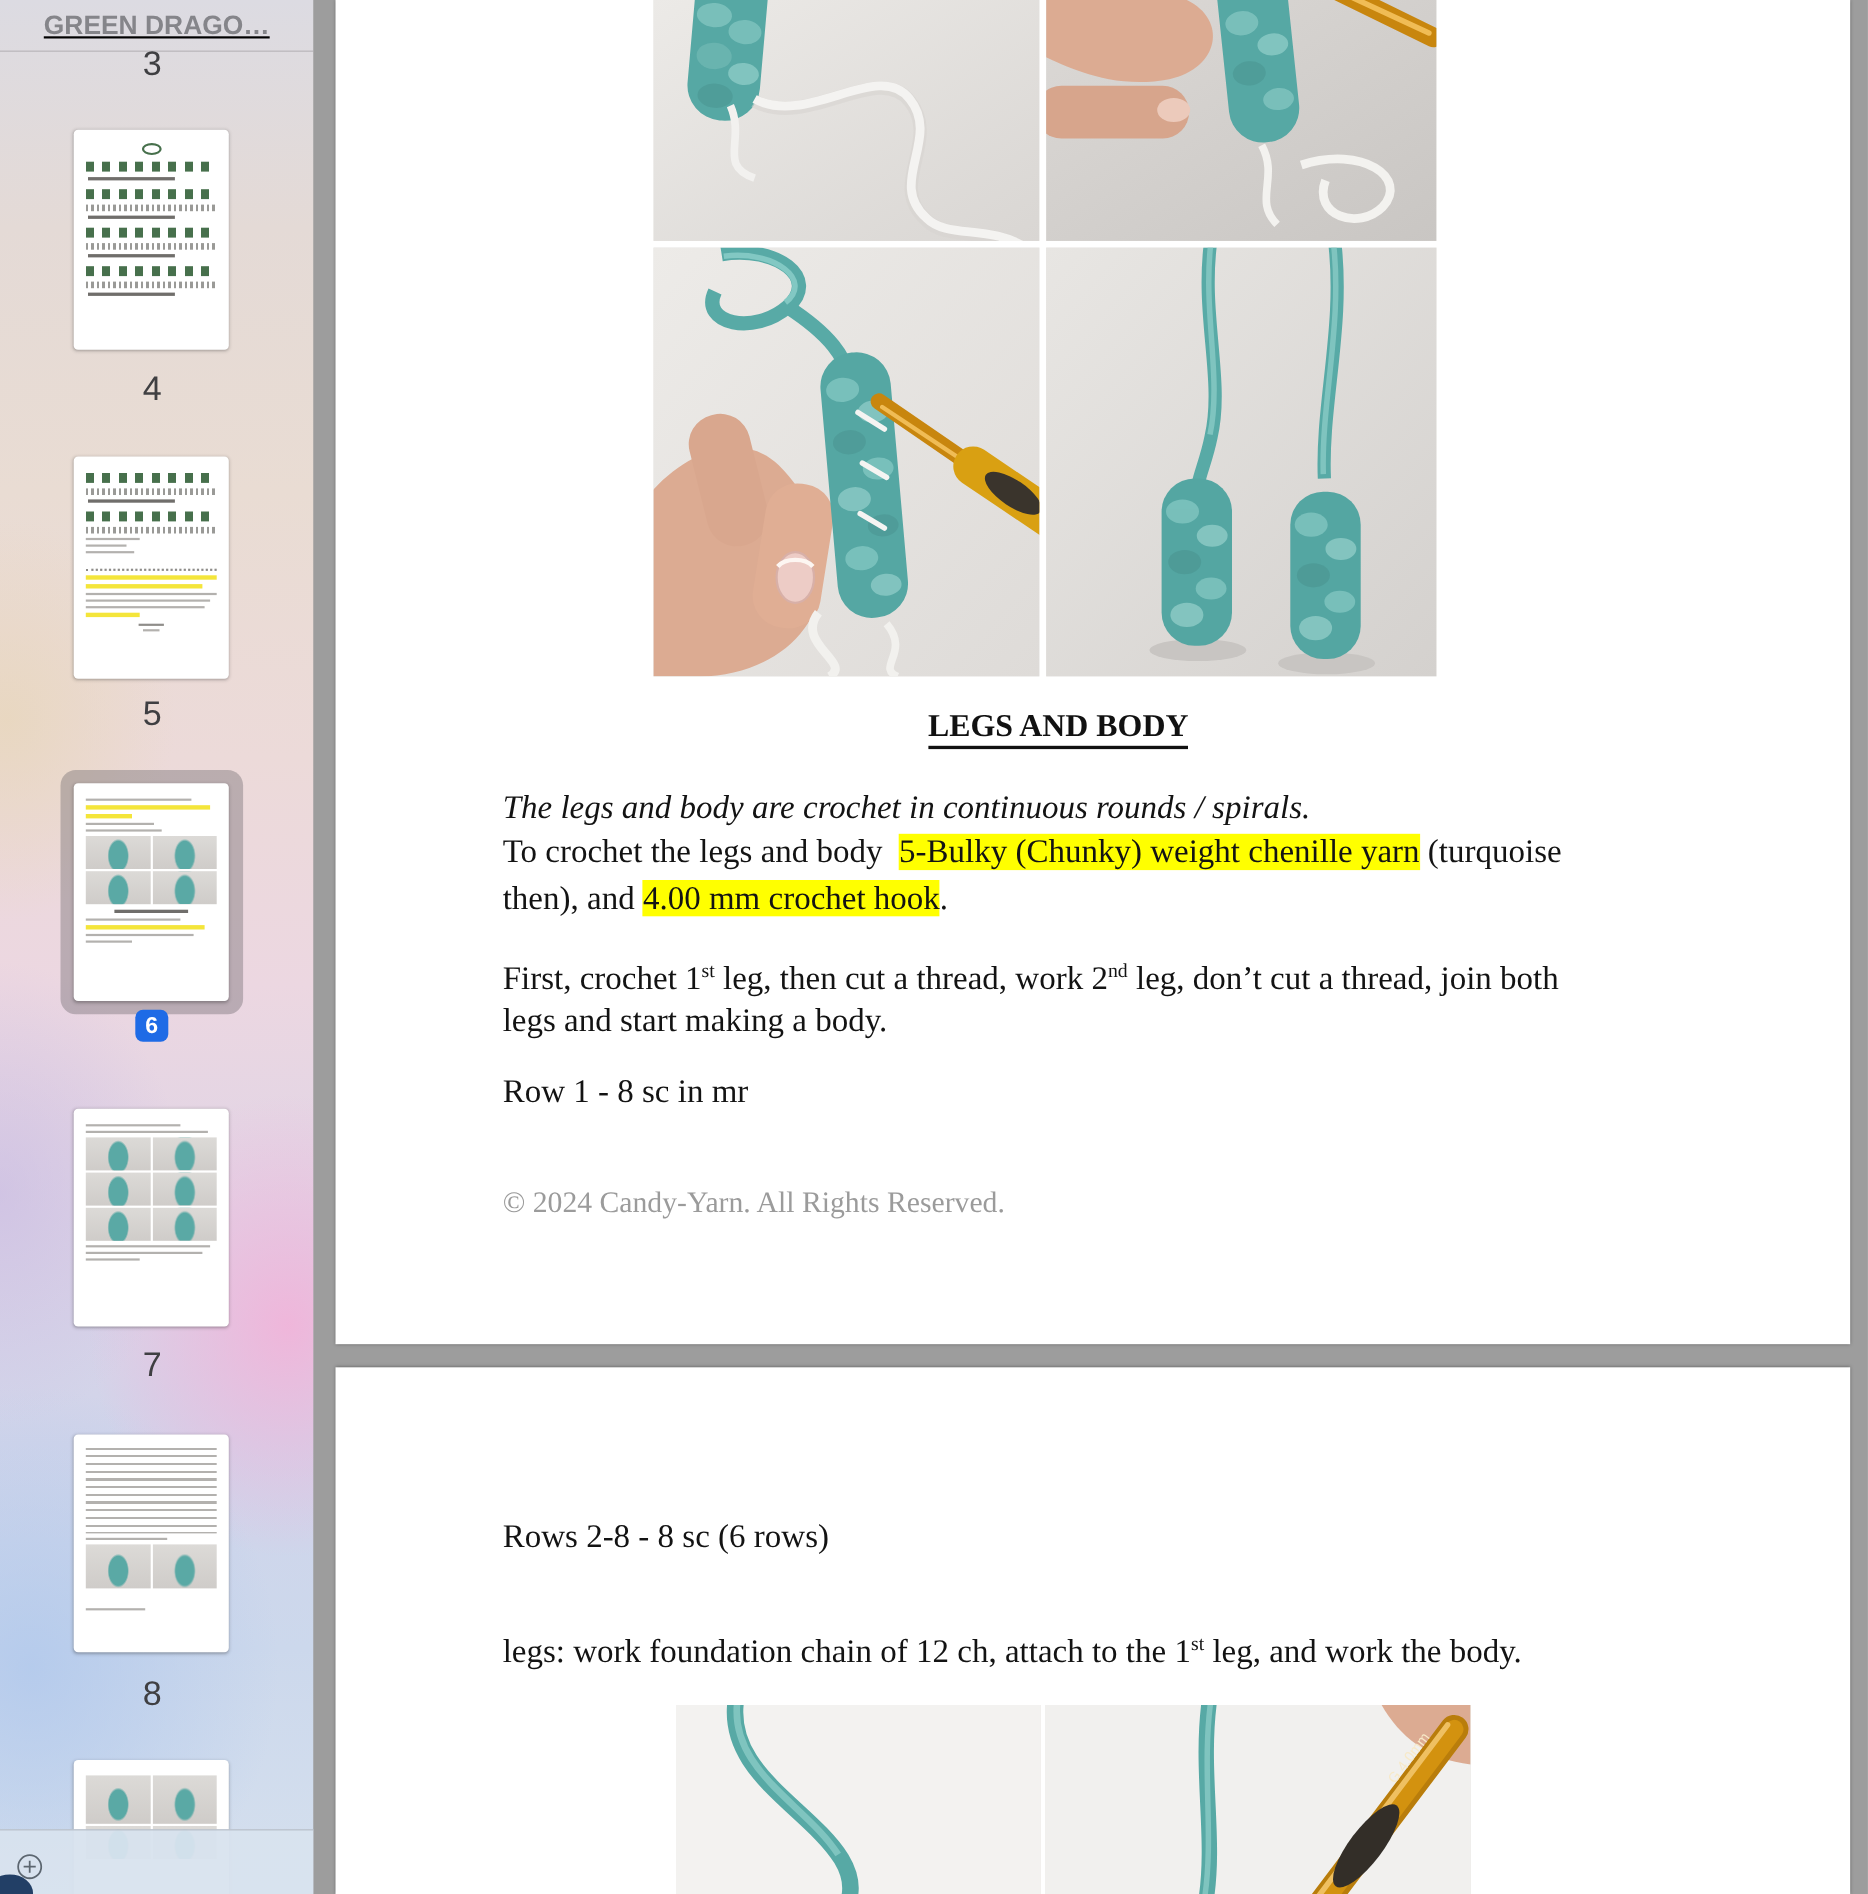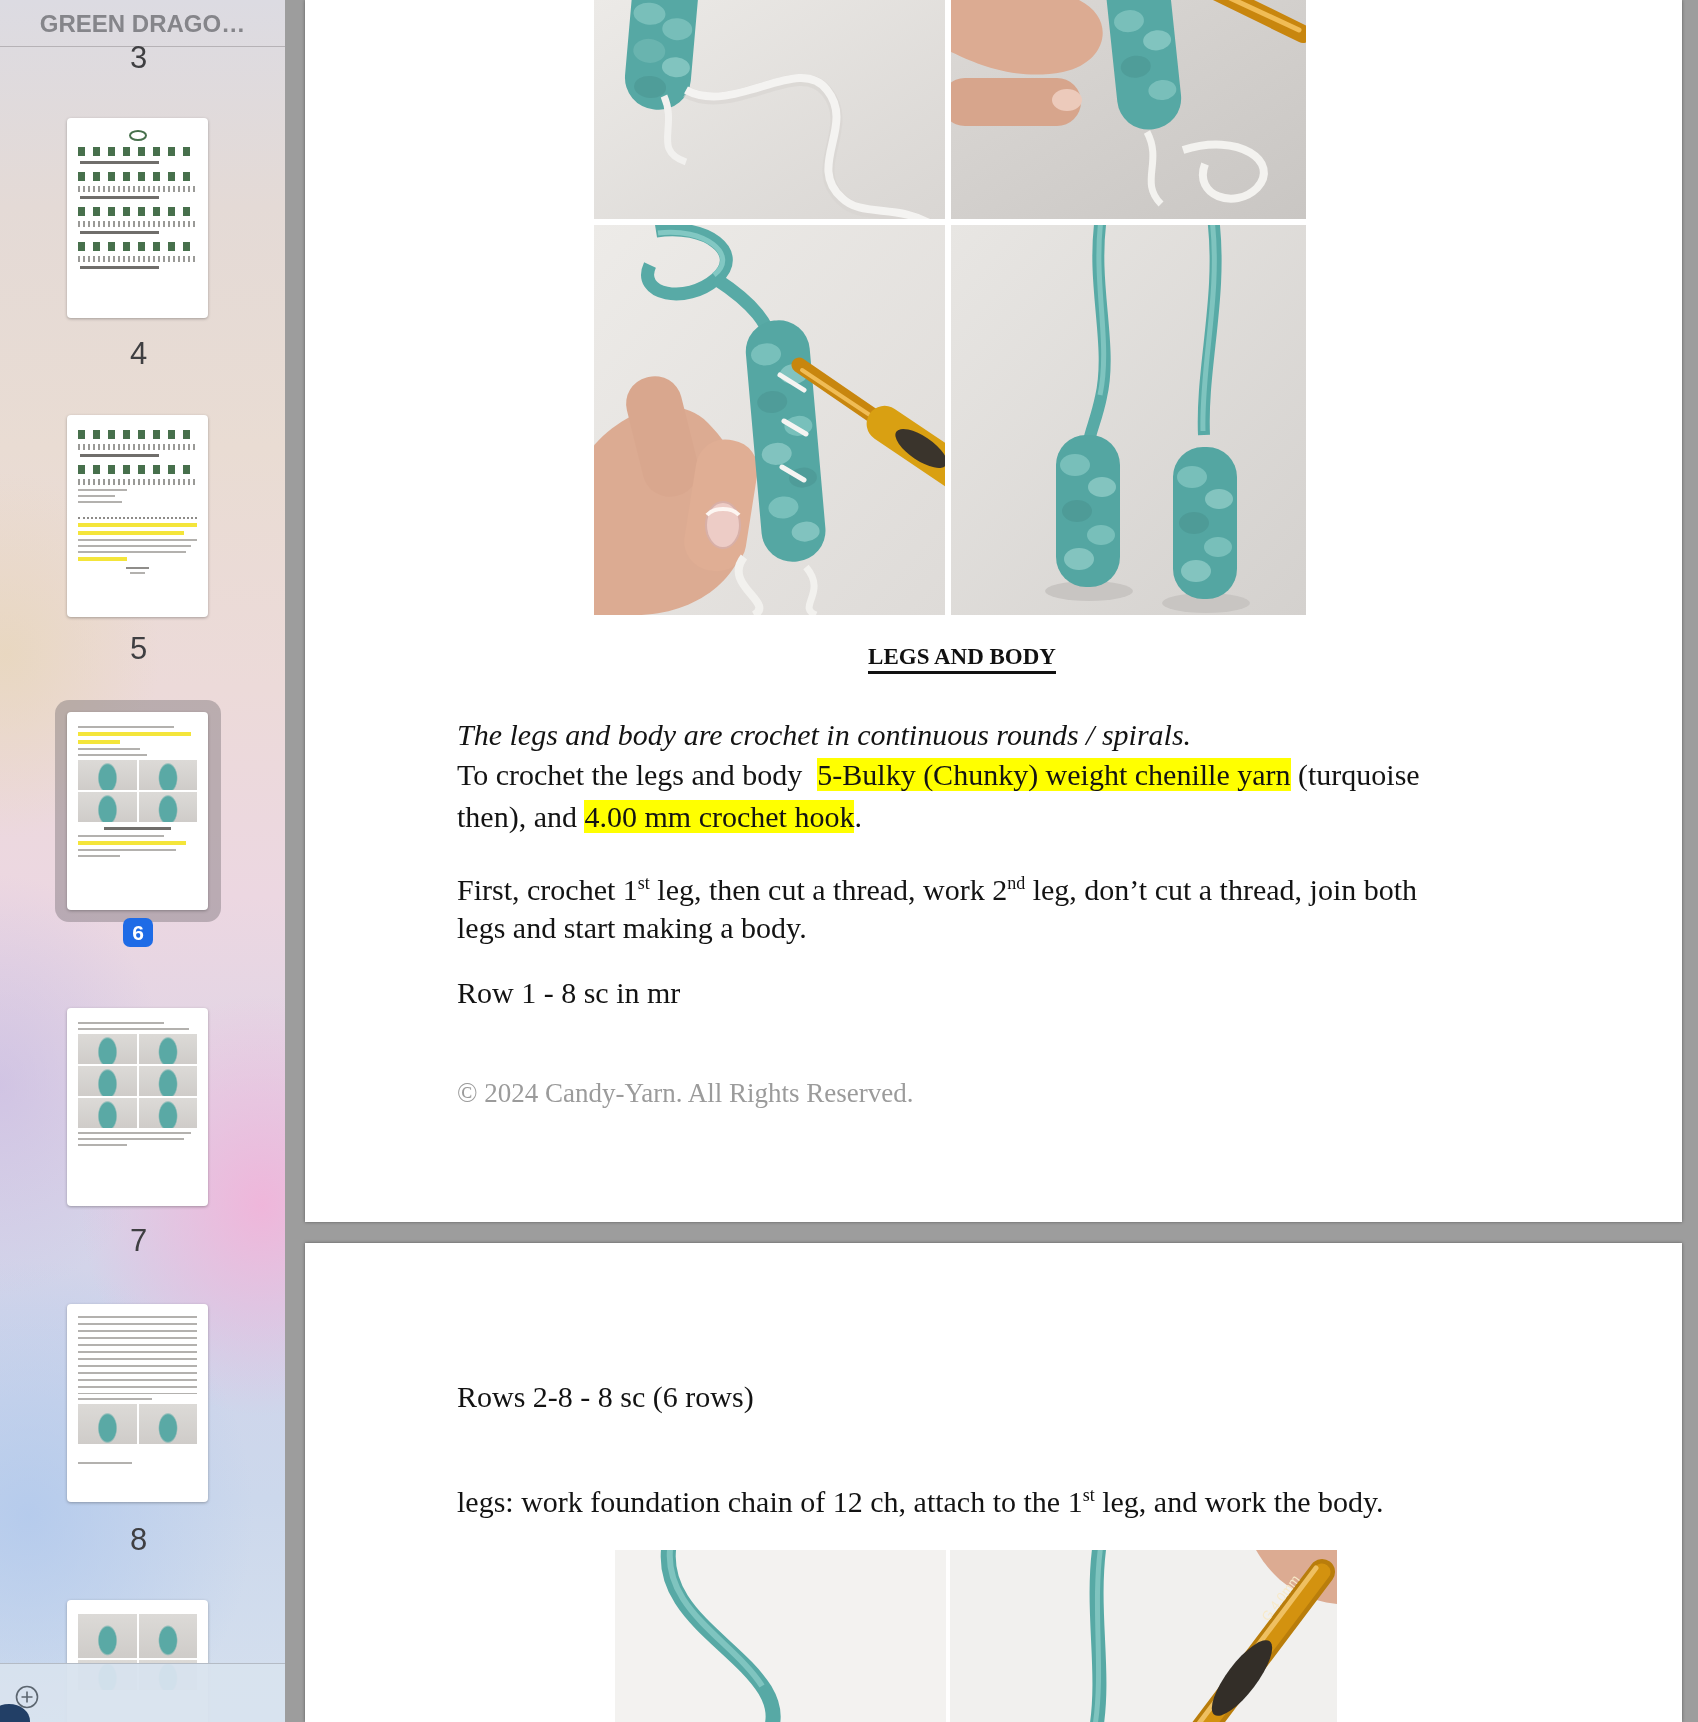--- a/index.html
+++ b/index.html
@@ -11,21 +11,21 @@
   .sidebar{position:absolute;left:0;top:0;width:285px;height:1722px;overflow:hidden;
     background:
       radial-gradient(260px 300px at 92% 70%, rgba(243,177,216,.85), rgba(243,177,216,0) 70%),
       radial-gradient(220px 260px at 2% 38%, rgba(232,215,190,.9), rgba(232,215,190,0) 70%),
       radial-gradient(240px 300px at 0% 63%, rgba(196,183,226,.55), rgba(196,183,226,0) 70%),
       radial-gradient(300px 340px at 10% 88%, rgba(176,200,236,.8), rgba(176,200,236,0) 75%),
       linear-gradient(180deg,#dcdbe2 0%,#e4dad6 12%,#e9dcd3 26%,#ecdad9 40%,
         #ecd7e1 52%,#dfd4e6 64%,#d0d4ea 76%,#ccd8ec 87%,#d5e0ee 100%);
   }
   .sb-header{position:absolute;left:0;top:0;width:285px;height:47px;
-    border-bottom:1px solid #b6b2b6;box-sizing:border-box;}
+    border-bottom:1px solid #b6b2b6;box-sizing:border-box;text-decoration:underline;}
   .sb-title{margin:10px 22px 0 22px;font-size:24px;font-weight:700;color:#85858a;
     text-align:center;white-space:nowrap;overflow:hidden;}
   .pagenum{position:absolute;left:6px;width:265px;text-align:center;
     font-size:31px;font-weight:500;color:#3f3f42;}
   .thumb{position:absolute;left:67px;width:141px;background:#fff;border-radius:4px;
     box-shadow:0 1px 3px rgba(40,40,40,.35);overflow:hidden;box-sizing:border-box;padding:10px 9px;}
   .sel-box{position:absolute;left:55px;top:700px;width:166px;height:222px;border-radius:14px;
     background:rgba(105,100,106,.38);}
   .badge{position:absolute;left:123px;top:918px;width:30px;height:29px;border-radius:7px;
     background:#1e6be6;color:#fff;font-size:21px;font-weight:700;line-height:29px;text-align:center;}
@@ -54,21 +54,21 @@
     box-shadow:0 0 3px rgba(30,30,30,.5);overflow:hidden;}
   .page1{top:0;height:1222px;}
   .page2{top:1243px;height:479px;}
 
   .photo{position:absolute;overflow:hidden;background:#e8e6e3;}
   .photo svg{display:block;width:100%;height:100%;}
 
   .doc-line{position:absolute;left:152px;width:1010px;font-family:"Liberation Serif", serif;
     font-size:30px;line-height:42px;color:#131313;white-space:pre-wrap;}
   .doc-heading{position:absolute;left:152px;width:1010px;text-align:center;
-    font-family:"Liberation Serif", serif;font-size:23px;font-weight:700;color:#111;}
+    font-family:"Liberation Serif", serif;font-size:29px;font-weight:700;color:#111;}
   .doc-heading span{border-bottom:3px solid #111;padding-bottom:2px;}
   .italic{font-style:italic;}
   .hl{background:#ffff00;}
   sup{font-size:0.6em;line-height:0;}
   .copyright{position:absolute;left:152px;font-family:"Liberation Serif", serif;
     font-size:27px;color:#9b9b9b;}
 </style>
 </head>
 <body>
 

